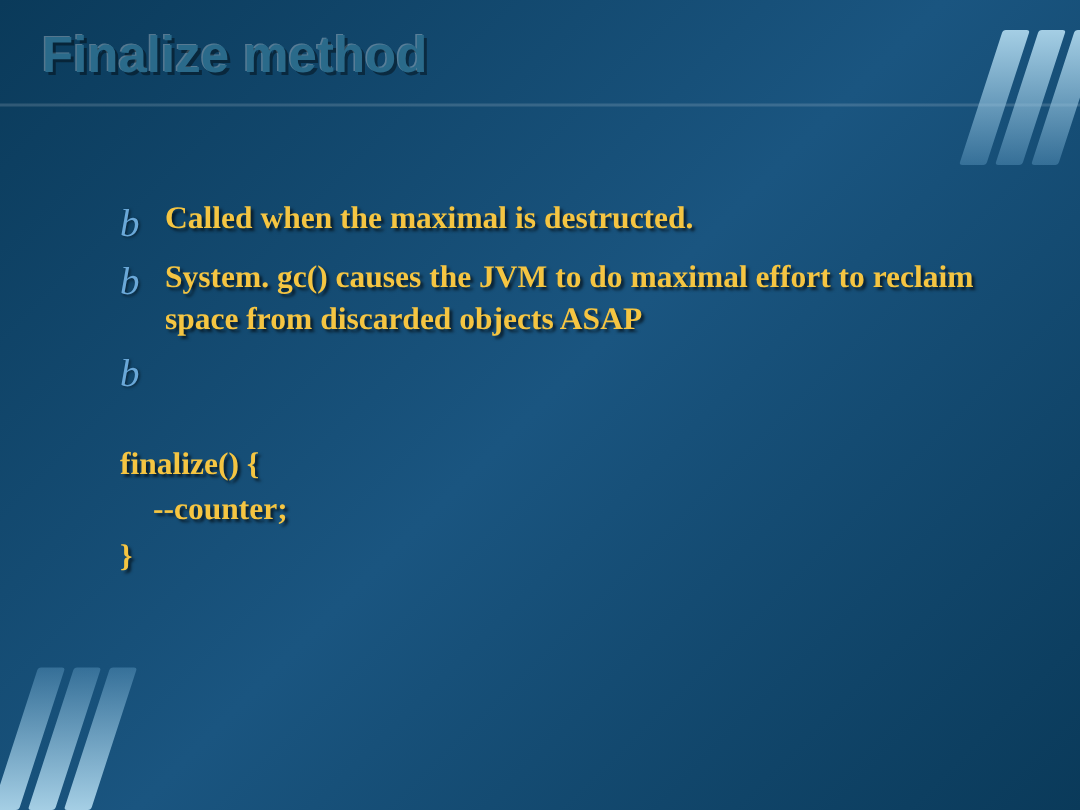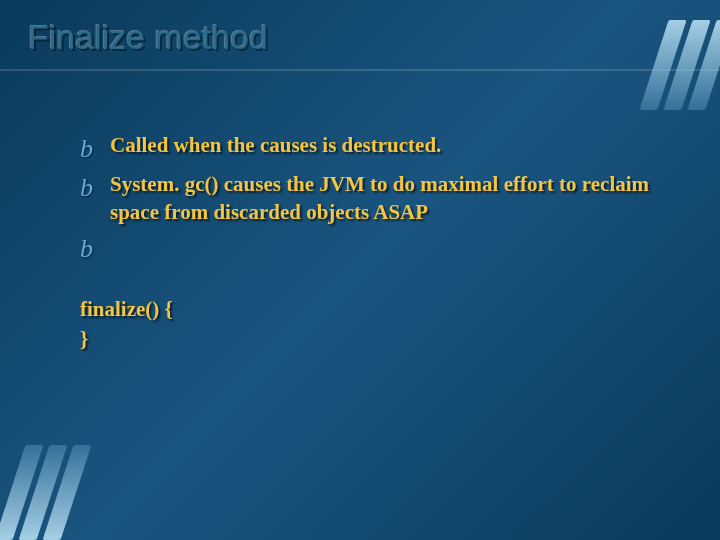--- a/index.html
+++ b/index.html
@@ -11,21 +11,21 @@
     position: relative;
     overflow: hidden;
   }
   .title-bar {
     padding: 18px 0 12px 28px;
     border-bottom: 2px solid rgba(255,255,255,0.15);
   }
   .title {
     font-family: 'Arial Narrow', Arial, sans-serif;
     font-size: 34px;
-    font-weight: normal;
+    font-weight: bold;
     color: #2a6a8a;
     text-shadow: 2px 2px 0 rgba(0,0,0,0.4), -1px -1px 0 rgba(255,255,255,0.3);
     letter-spacing: 0px;
   }
   .stripes-top {
     position: absolute;
     top: 20px;
     right: 0;
     display: flex;
     gap: 6px;
@@ -99,32 +99,33 @@
 </div>
 
 <div class="title-bar">
   <h1 class="title">Finalize method</h1>
 </div>
 
 <div class="content">
   <ul class="bullet-list">
     <li>
       <span class="bullet">b</span>
-      <span class="bullet-text">Called when the causes is destructed.</span>
+      <span class="bullet-text">Called when the maximal is destructed.</span>
     </li>
     <li>
       <span class="bullet">b</span>
       <span class="bullet-text"> System. gc() causes the JVM to do maximal effort to reclaim space from discarded objects ASAP</span>
     </li>
     <li>
       <span class="bullet">b</span>
     </li>
   </ul>
   <div class="code-block">
     <div>finalize() {</div>
+    <div class="code-indent">--counter;</div>
     <div>}</div>
   </div>
 </div>
 
 <div class="stripes-bottom">
   <div class="stripe"></div>
     <div class="stripe"></div>
     <div class="stripe"></div>
 </div>
 

